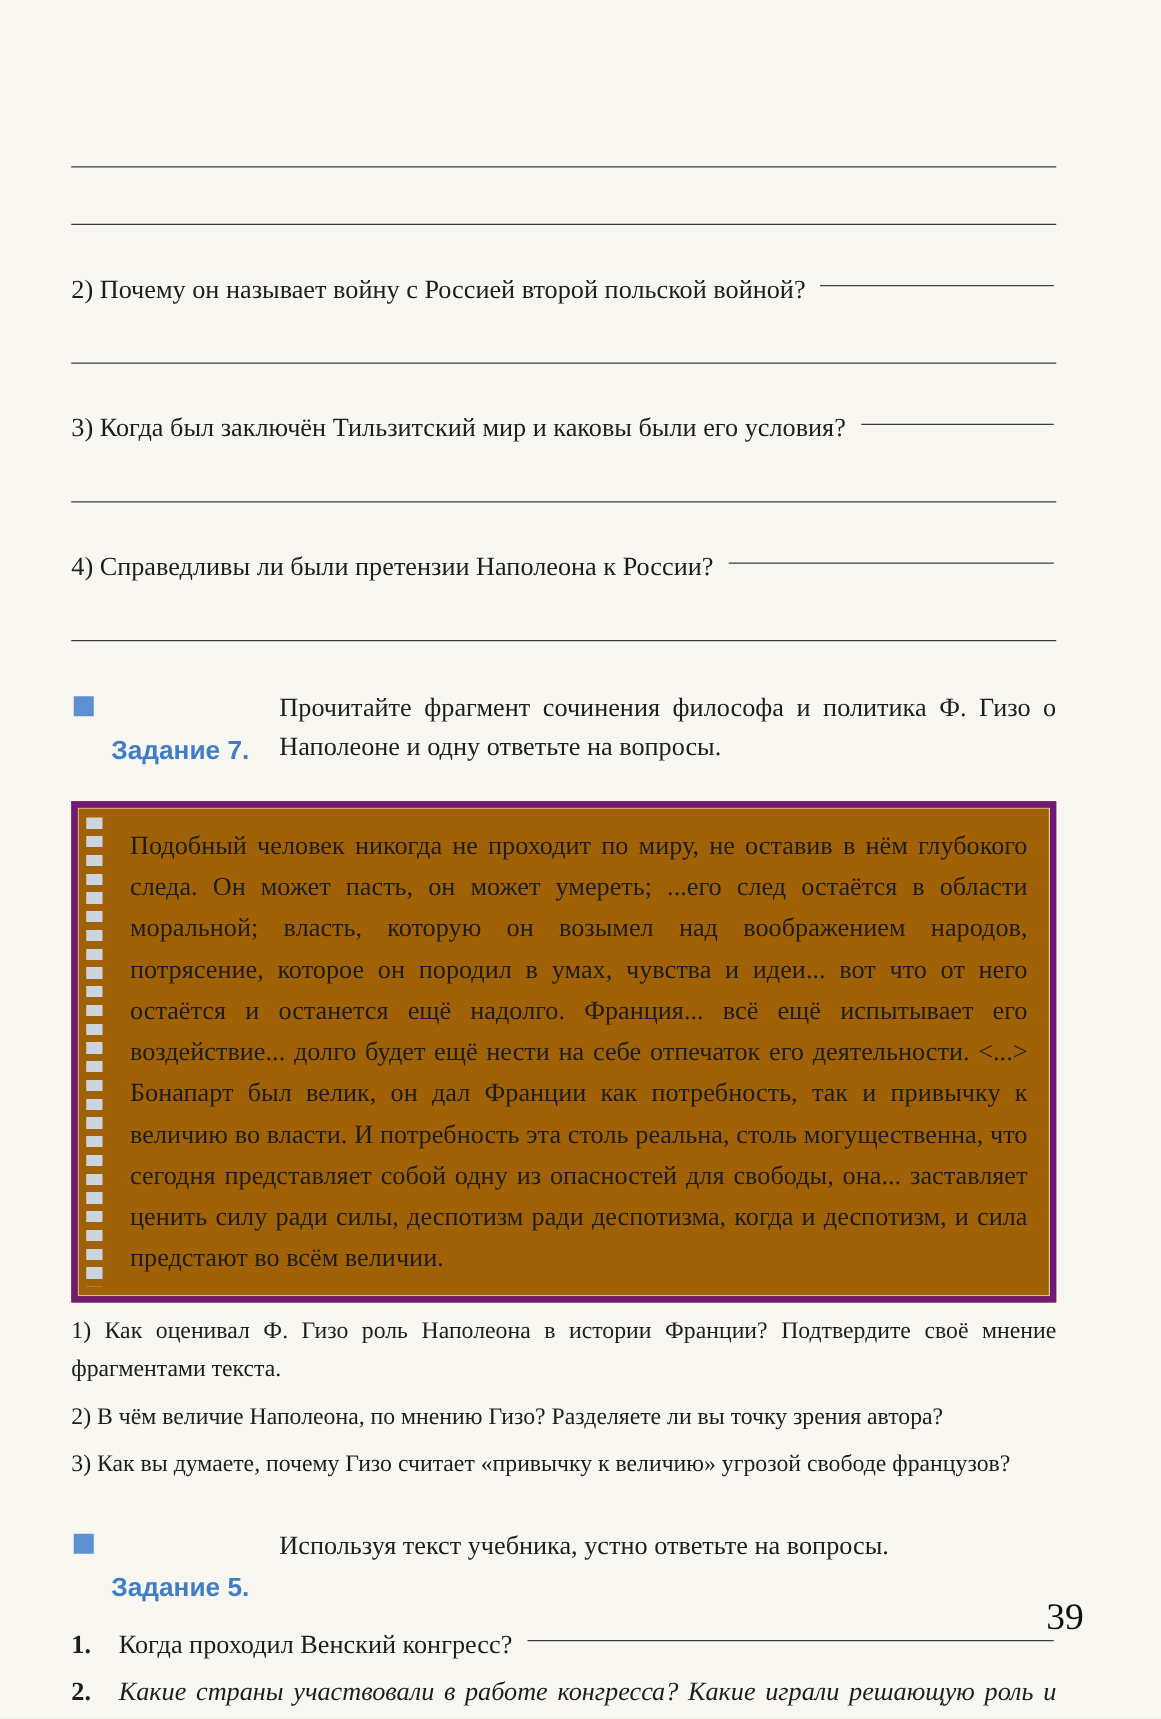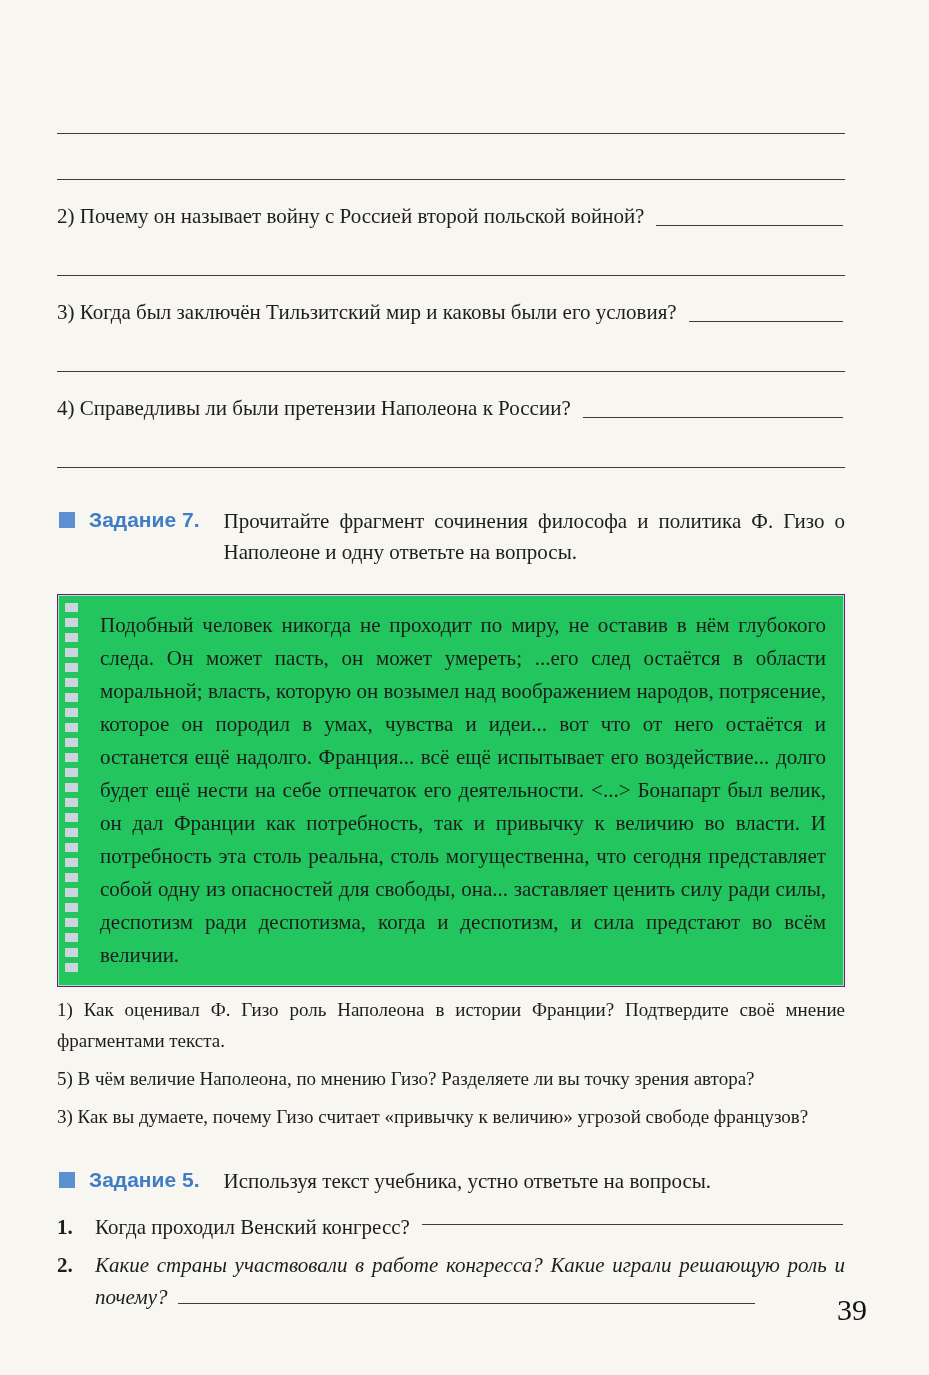--- a/index.html
+++ b/index.html
@@ -9,42 +9,42 @@
     font-family:"Liberation Serif",serif;
     color:#1d1d1d;
     overflow:hidden;
   }
   .content{
     position:absolute;left:57px;top:0;width:788px;
   }
   .hr{height:0;border-bottom:1.6px solid #3c3c3c;}
   .hr.l1{margin-top:133px;}
   .hr.l2{margin-top:45px;}
-  .q-row{display:flex;align-items:flex-end;margin-top:21px;font-size:21px;line-height:30px;}
+  .q-row{display:flex;align-items:center;margin-top:36px;font-size:21px;line-height:30px;}
   .q-row .q-text{white-space:nowrap;}
   .q-fill{flex:1;border-bottom:1.6px solid #3c3c3c;margin:0 2px 5px 12px;min-width:30px;}
   .hr.after-q{margin-top:44px;}
 
   .task-head{display:flex;align-items:flex-start;margin-top:38px;}
   .task-head .bullet{
     width:16px;height:16px;background:#5e8fd0;margin:6px 14px 0 2px;flex:none;
   }
   .task-head .task-title{
     font-family:"Liberation Sans",sans-serif;font-weight:bold;
     color:#3f7dc7;font-size:21px;line-height:28px;white-space:nowrap;
-    margin-right:24px;flex:none;
+    margin-right:24px;flex:none;margin-top:36px;
   }
   .task-head .task-instr{
     flex:1;font-size:21px;line-height:31px;text-align:justify;
   }
   .task-head.single .task-instr{text-align:left;}
 
   .quote-box{
     margin-top:26px;position:relative;
-    border:1px solid #701a75;background:#22c55e;
+    border:5px solid #701a75;background:#a16207;
     padding:14px 18px 14px 42px;
     box-shadow:0 0 0 1px rgba(255,255,255,.6) inset;
   }
   .quote-deco{
     position:absolute;left:7px;top:8px;bottom:8px;width:13px;
     background:repeating-linear-gradient(to bottom,#ccd4dd 0 9px,rgba(0,0,0,0) 9px 15px);
   }
   .quote-text{
     font-size:21px;line-height:33px;text-align:justify;
   }
@@ -55,21 +55,21 @@
   .t8-num{width:38px;flex:none;font-weight:bold;}
   .t8-body{flex:1;}
   .t8-row{display:flex;align-items:center;}
   .t8-row .q-text{white-space:nowrap;}
   .inline-fill{
     display:inline-block;width:577px;height:1px;
     border-bottom:1.6px solid #3c3c3c;margin-left:10px;
     vertical-align:baseline;
   }
   .page-number{
-    position:absolute;right:62px;bottom:48px;
+    position:absolute;right:62px;bottom:64px;
     font-size:30px;font-family:"Liberation Serif",serif;color:#111;
   }
 </style>
 </head>
 <body>
 
 <div class="page">
   <div class="content">
 
     <div class="hr l1"></div>
@@ -98,21 +98,21 @@
       <span class="task-title">Задание 7.</span>
       <span class="task-instr">Прочитайте фрагмент сочинения философа и политика Ф. Гизо о Наполеоне и одну ответьте на вопросы.</span>
     </div>
 
     <div class="quote-box">
       <span class="quote-deco"></span>
       <div class="quote-text">Подобный человек никогда не проходит по миру, не оставив в нём глубокого следа. Он может пасть, он может умереть; ...его след остаётся в области моральной; власть, которую он возымел над воображением народов, потрясение, которое он породил в умах, чувства и идеи... вот что от него остаётся и останется ещё надолго. Франция... всё ещё испытывает его воздействие... долго будет ещё нести на себе отпечаток его деятельности. &lt;...&gt; Бонапарт был велик, он дал Франции как потребность, так и привычку к величию во власти. И потребность эта столь реальна, столь могущественна, что сегодня представляет собой одну из опасностей для свободы, она... заставляет ценить силу ради силы, деспотизм ради деспотизма, когда и деспотизм, и сила предстают во всём величии.</div>
     </div>
 
     <div class="after-quote-q">1) Как оценивал Ф. Гизо роль Наполеона в истории Франции? Подтвердите своё мнение фрагментами текста.</div>
-    <div class="after-quote-q">5) В чём величие Наполеона, по мнению Гизо? Разделяете ли вы точку зрения автора?</div>
+    <div class="after-quote-q">2) В чём величие Наполеона, по мнению Гизо? Разделяете ли вы точку зрения автора?</div>
     <div class="after-quote-q">3) Как вы думаете, почему Гизо считает «привычку к величию» угрозой свободе французов?</div>
 
     <div class="task-head single" style="margin-top:34px;">
       <span class="bullet"></span>
       <span class="task-title">Задание 5.</span>
       <span class="task-instr">Используя текст учебника, устно ответьте на вопросы.</span>
     </div>
 
     <div class="t8-item">
       <span class="t8-num">1.</span>

